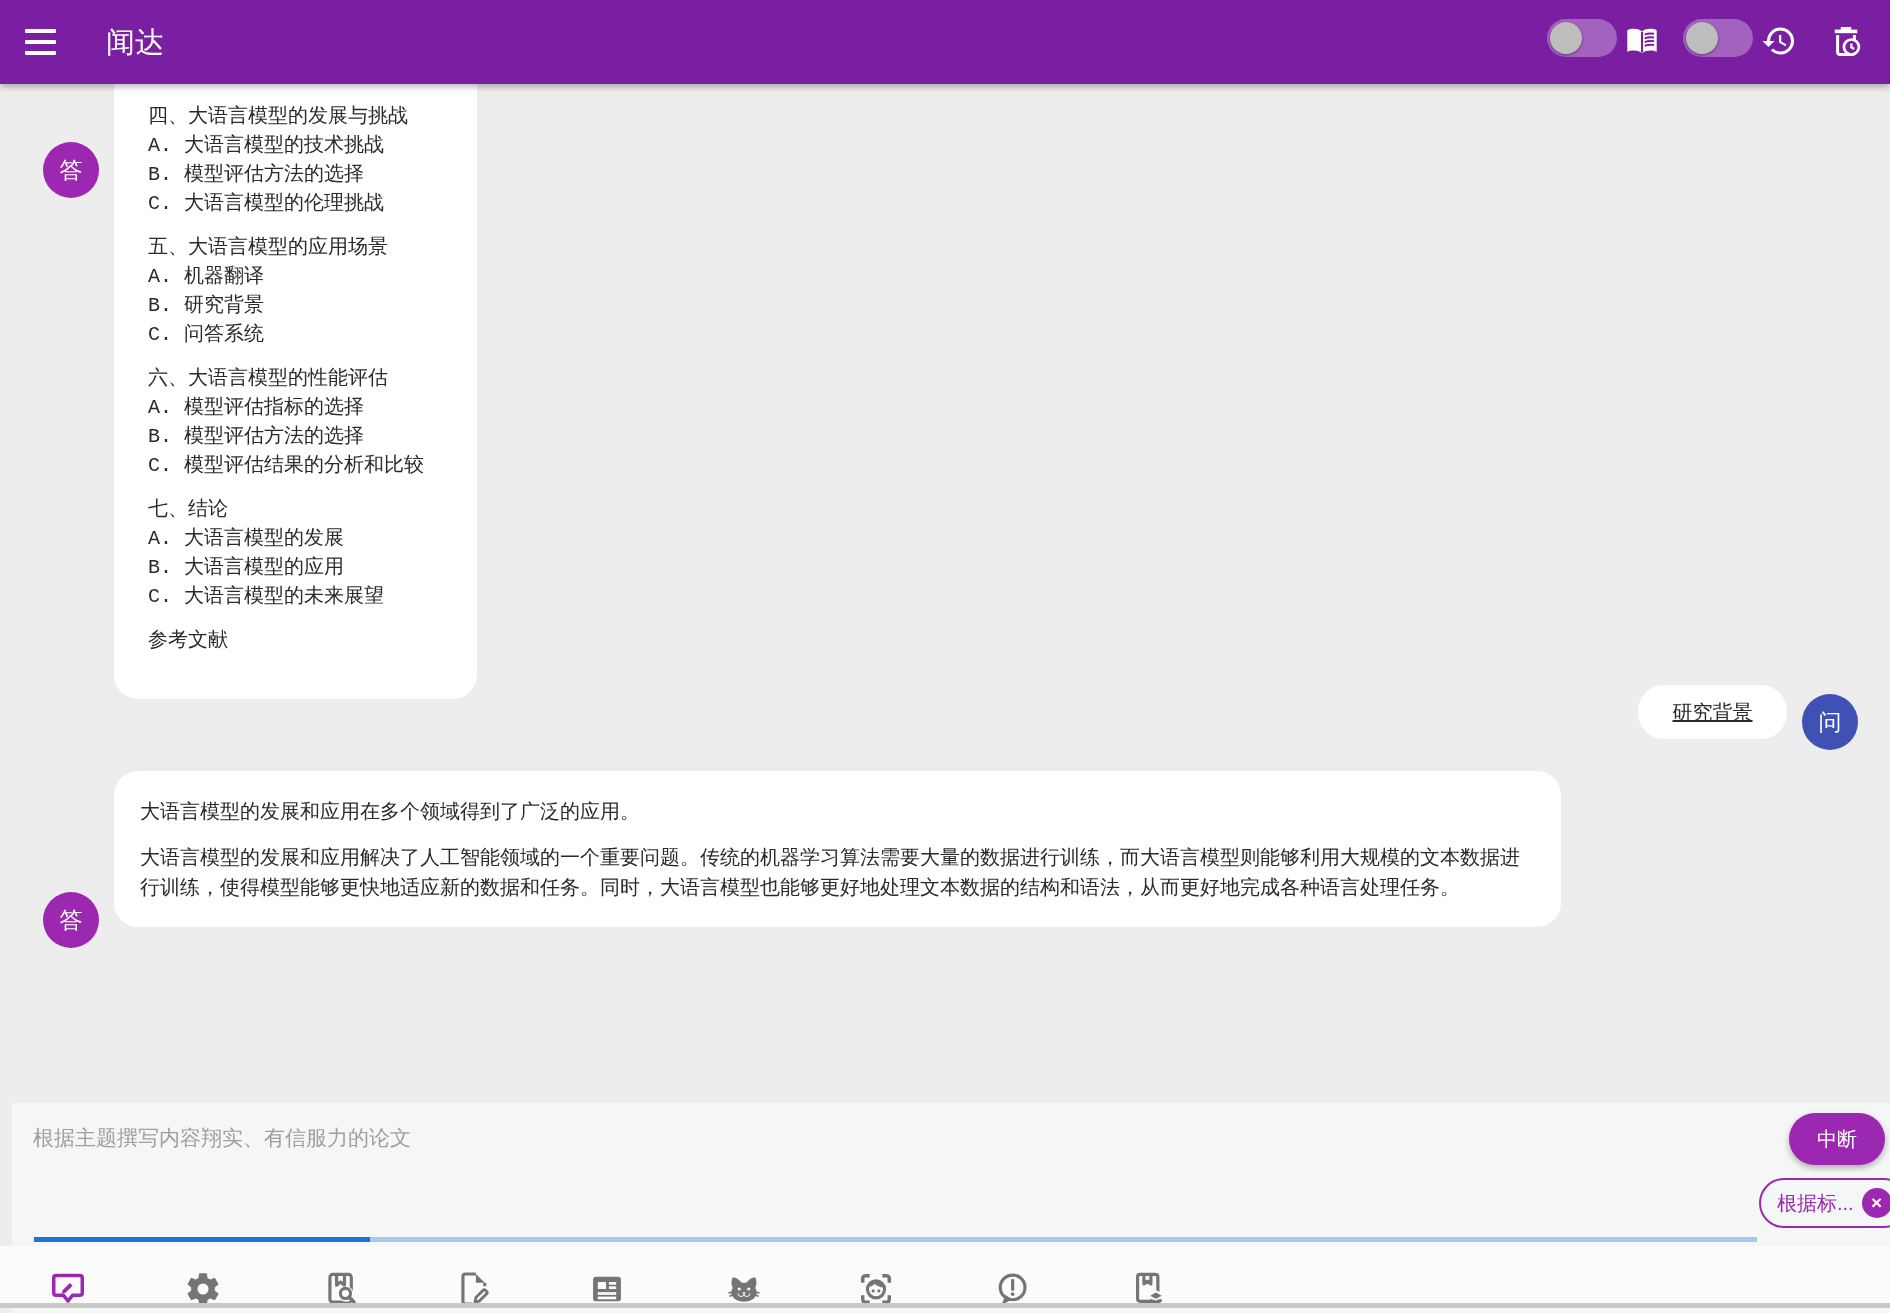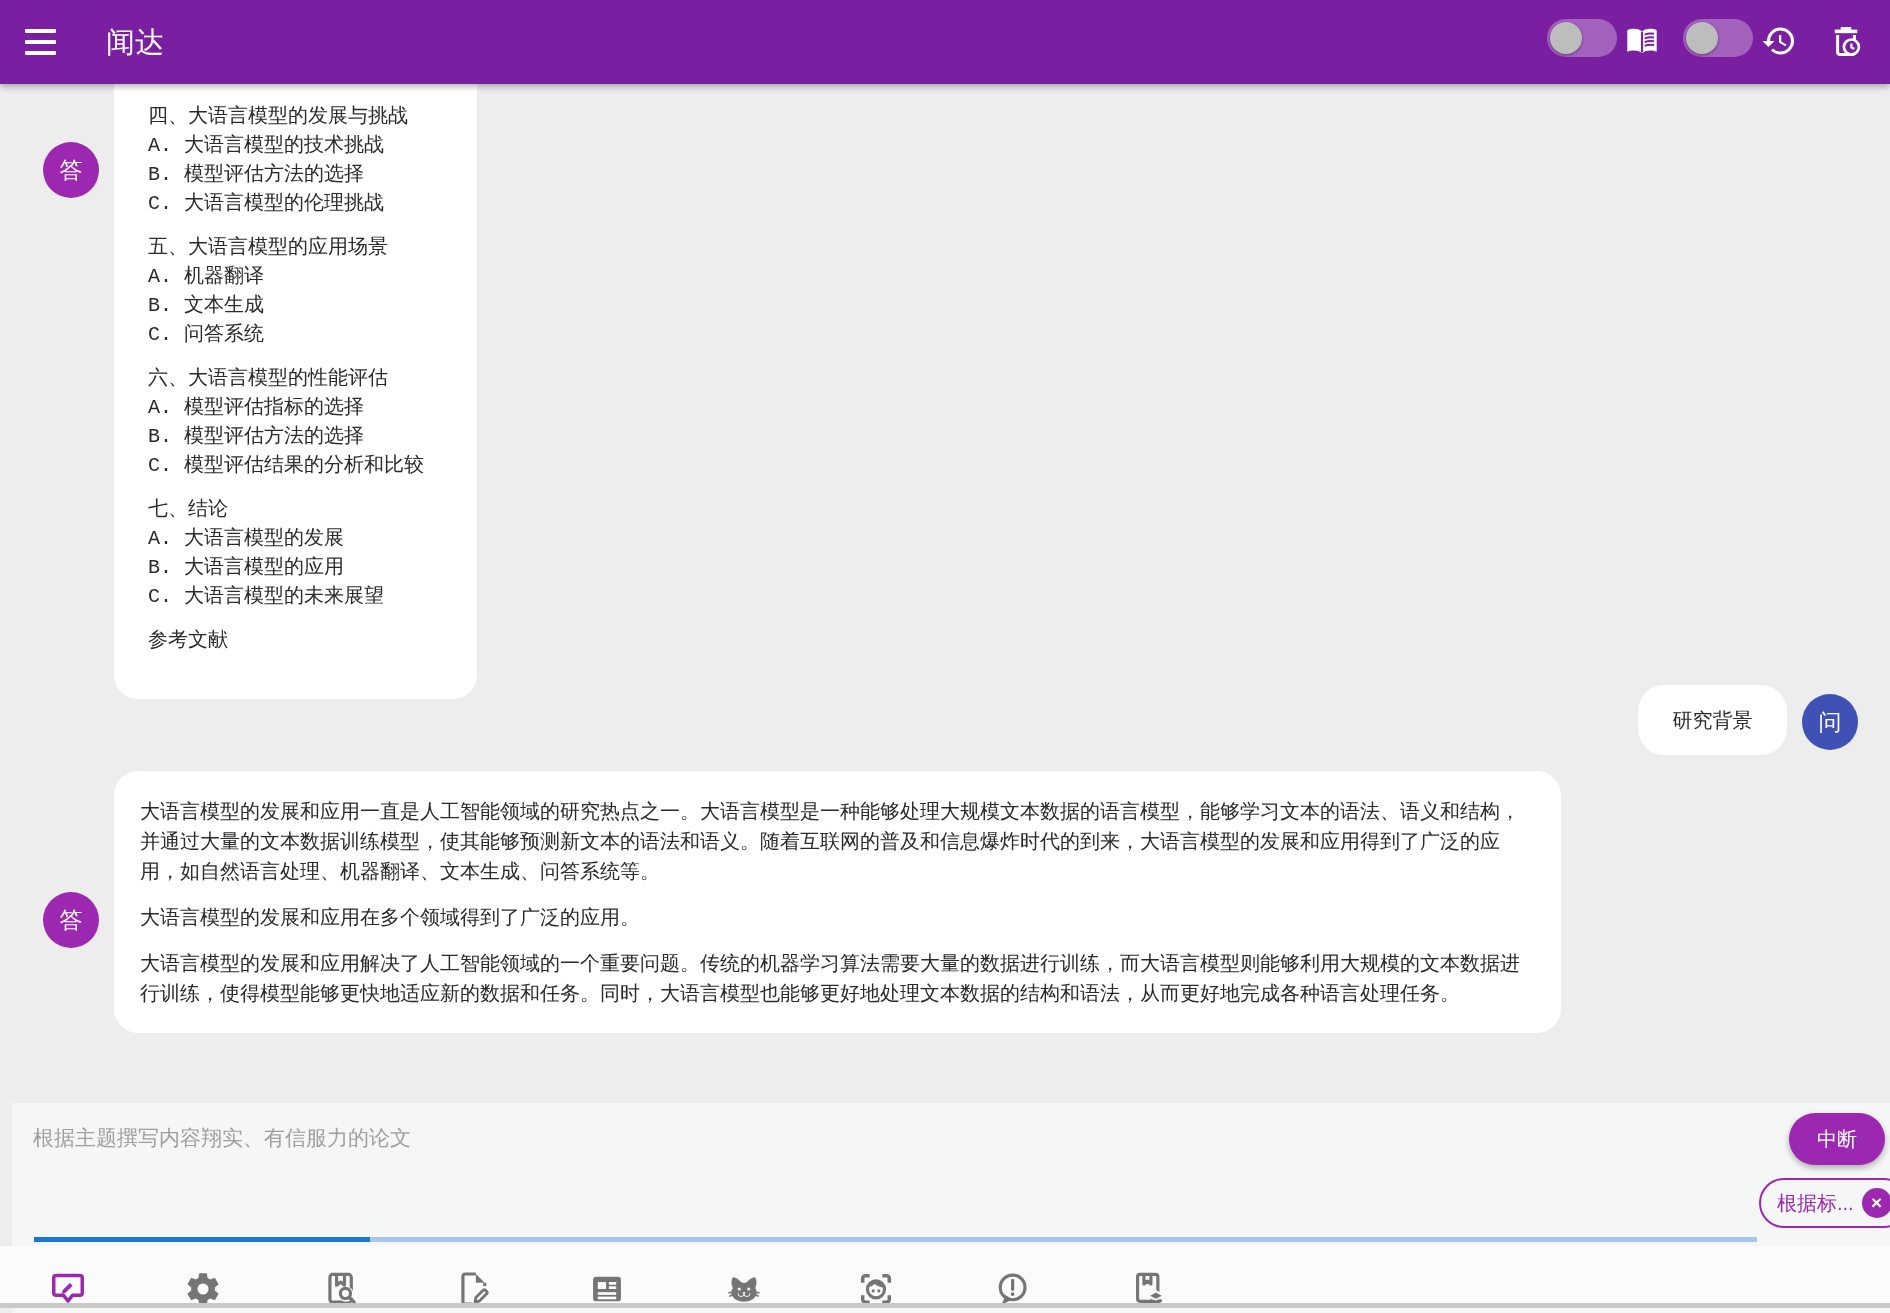--- a/index.html
+++ b/index.html
@@ -34,22 +34,22 @@
   .outline-sec:last-child{margin-bottom:16px;}
   .answer-bubble{left:114px;top:771px;width:1447px;padding:25px 26px;z-index:5;}
   .answer-bubble p{margin:0 0 16px 0;font-size:20px;line-height:30px;}
   .answer-bubble p:last-child{margin-bottom:0;}
   .avatar{position:absolute;width:56px;height:56px;border-radius:50%;color:#fff;
     display:flex;align-items:center;justify-content:center;font-size:23px;z-index:6;}
   .avatar.answer{background:#9c27b0;left:43px;}
   .av1{top:142px;}
   .av2{top:892px;}
   .avatar.question{background:#3f51b5;left:1802px;top:694px;}
-  .user-bubble{position:absolute;left:1638px;top:685px;width:149px;height:70px;background:#fff;
-    border-radius:26px;display:flex;align-items:center;justify-content:center;font-size:20px;z-index:5;}
+  .user-bubble{position:absolute;left:1638px;top:685px;width:149px;height:54px;background:#fff;
+    border-radius:26px;display:flex;align-items:center;justify-content:center;font-size:20px;z-index:5;text-decoration:underline;}
   
   .composer{position:absolute;left:12px;top:1103px;width:100%;height:210px;background:#f5f6f6;padding-left:24px;}
   .composer-label{position:absolute;left:21px;top:21px;font-size:21px;color:#9e9e9e;cursor:text;}
   .progress-track{position:absolute;left:22px;top:134px;width:1723px;height:5px;background:#a9c7ee;}
   .progress-fill{position:absolute;left:0;top:0;height:5px;background:#1976d2;width:19.5%;}
   .interrupt{position:absolute;left:1777px;top:10px;width:96px;height:52px;border:none;border-radius:26px;
     background:#9c27b0;color:#fff;font-size:20px;font-family:inherit;box-shadow:0 3px 6px rgba(0,0,0,.3);cursor:pointer;}
   .chip{position:absolute;left:1747px;top:75px;width:150px;height:50px;box-sizing:border-box;
     border:2px solid #9c27b0;border-radius:25px;color:#9c27b0;font-size:20px;
     display:flex;align-items:center;padding-left:16px;cursor:pointer;background:transparent;}
@@ -115,21 +115,21 @@
   <div class="bubble outline-bubble">
     <div class="outline-sec">
       <div>四、大语言模型的发展与挑战</div>
       <div>A. 大语言模型的技术挑战</div>
       <div>B. 模型评估方法的选择</div>
       <div>C. 大语言模型的伦理挑战</div>
     </div>
     <div class="outline-sec">
       <div>五、大语言模型的应用场景</div>
       <div>A. 机器翻译</div>
-      <div>B. 文本生成</div>
+      <div>B. 研究背景</div>
       <div>C. 问答系统</div>
     </div>
     <div class="outline-sec">
       <div>六、大语言模型的性能评估</div>
       <div>A. 模型评估指标的选择</div>
       <div>B. 模型评估方法的选择</div>
       <div>C. 模型评估结果的分析和比较</div>
     </div>
     <div class="outline-sec">
       <div>七、结论</div>
@@ -140,21 +140,20 @@
     <div class="outline-sec">
       <div>参考文献</div>
     </div>
   </div>
 
   <div class="user-bubble">研究背景</div>
   <div class="avatar question">问</div>
 
   <div class="avatar answer av2">答</div>
   <div class="bubble answer-bubble">
-    <p>大语言模型的发展和应用一直是人工智能领域的研究热点之一。大语言模型是一种能够处理大规模文本数据的语言模型，能够学习文本的语法、语义和结构，并通过大量的文本数据训练模型，使其能够预测新文本的语法和语义。随着互联网的普及和信息爆炸时代的到来，大语言模型的发展和应用得到了广泛的应用，如自然语言处理、机器翻译、文本生成、问答系统等。</p>
     <p>大语言模型的发展和应用在多个领域得到了广泛的应用。</p>
     <p>大语言模型的发展和应用解决了人工智能领域的一个重要问题。传统的机器学习算法需要大量的数据进行训练，而大语言模型则能够利用大规模的文本数据进行训练，使得模型能够更快地适应新的数据和任务。同时，大语言模型也能够更好地处理文本数据的结构和语法，从而更好地完成各种语言处理任务。</p>
   </div>
 
   <div class="composer">
     <div class="composer-label">根据主题撰写内容翔实、有信服力的论文</div>
     <div class="progress-track">
       <div class="progress-fill" style="width: 19.5%;"></div>
     </div>
     <button class="interrupt">中断</button>

